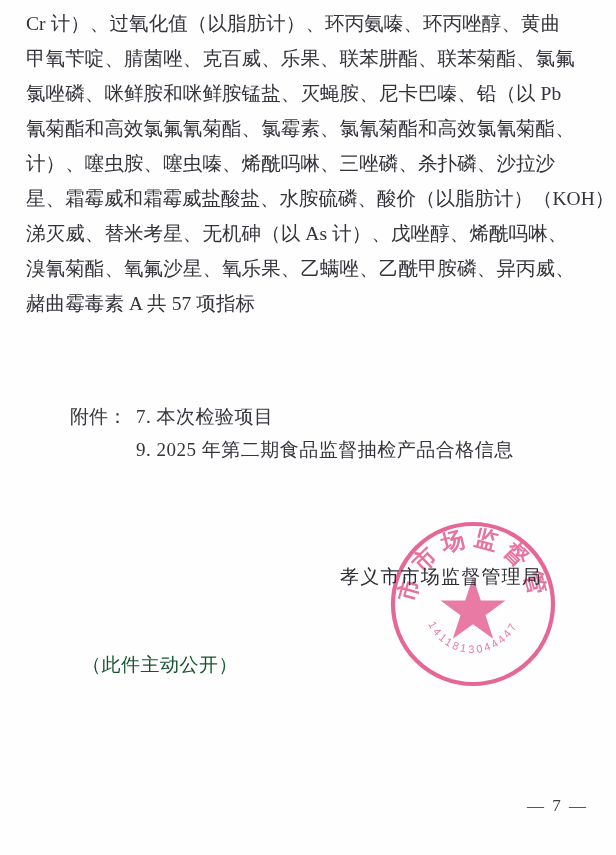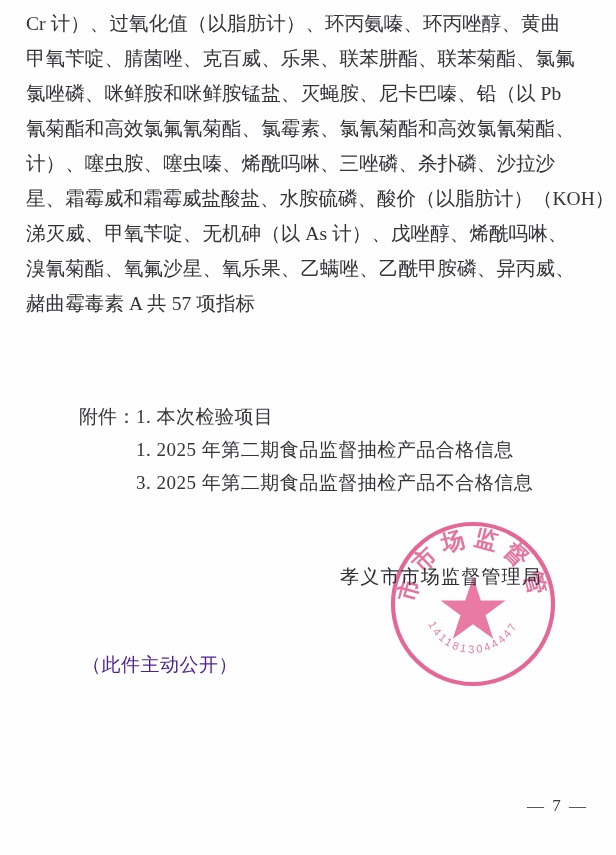--- a/index.html
+++ b/index.html
@@ -59,21 +59,20 @@
     font-size: 19px;
     line-height: 33px;
     height: 33px;
     white-space: nowrap;
     color: #35353c;
   }
 
   .attach-label {
     display: inline-block;
     width: 66px;
-    text-align: right;
   }
 
   .attach-row.indented {
     padding-left: 66px;
   }
 
   .attach-num {
     letter-spacing: 0.5px;
   }
 
@@ -117,21 +116,21 @@
     height: 100%;
   }
 
   
   .disclosure {
     position: absolute;
     left: 82px;
     top: 652px;
     font-size: 19px;
     white-space: nowrap;
-    color: #4c1d95;
+    color: #14532d;
     letter-spacing: 0.5px;
   }
 
   
   .footer-page {
     position: absolute;
     left: 0;
     right: 28px;
     top: 796px;
     text-align: right;
@@ -145,34 +144,31 @@
 
 <div class="page">
 
   <div class="body-block">
     <div class="body-line">Cr 计）、过氧化值（以脂肪计）、环丙氨嗪、环丙唑醇、黄曲</div>
     <div class="body-line">甲氧苄啶、腈菌唑、克百威、乐果、联苯肼酯、联苯菊酯、氯氟</div>
     <div class="body-line">氯唑磷、咪鲜胺和咪鲜胺锰盐、灭蝇胺、尼卡巴嗪、铅（以 Pb</div>
     <div class="body-line">氰菊酯和高效氯氟氰菊酯、氯霉素、氯氰菊酯和高效氯氰菊酯、</div>
     <div class="body-line">计）、噻虫胺、噻虫嗪、烯酰吗啉、三唑磷、杀扑磷、沙拉沙</div>
     <div class="body-line justify">星、霜霉威和霜霉威盐酸盐、水胺硫磷、酸价（以脂肪计）（KOH）、</div>
-    <div class="body-line">涕灭威、甲氧苄啶、无机砷（以 As 计）、戊唑醇、烯酰吗啉、</div>
+    <div class="body-line">涕灭威、替米考星、无机砷（以 As 计）、戊唑醇、烯酰吗啉、</div>
     <div class="body-line">溴氰菊酯、氧氟沙星、氧乐果、乙螨唑、乙酰甲胺磷、异丙威、</div>
     <div class="body-line">赭曲霉毒素 A 共 57 项指标</div>
   </div>
 
   <div class="attach-block">
     <div class="attach-row">
-      <span class="attach-label">附件：</span><span class="attach-num">1. 本次检验项目</span>
+      <span class="attach-label">附件：</span><span class="attach-num">7. 本次检验项目</span>
     </div>
     <div class="attach-row indented">
-      <span class="attach-num">1. 2025 年第二期食品监督抽检产品合格信息</span>
-    </div>
-    <div class="attach-row indented">
-      <span class="attach-num">3. 2025 年第二期食品监督抽检产品不合格信息</span>
+      <span class="attach-num">9. 2025 年第二期食品监督抽检产品合格信息</span>
     </div>
   </div>
 
   <div class="seal">
     <svg viewBox="0 0 170 170" xmlns="http://www.w3.org/2000/svg">
       <defs>
         <path id="arcTop" d="M 27 85 A 58 58 0 0 1 143 85" fill="none"></path>
         <path id="arcBottom" d="M 36 85 A 49 49 0 0 0 134 85" fill="none"></path>
       </defs>
       <circle cx="85" cy="85" r="80" fill="none" stroke="#e0447e" stroke-width="4.2" opacity="0.92"></circle>

